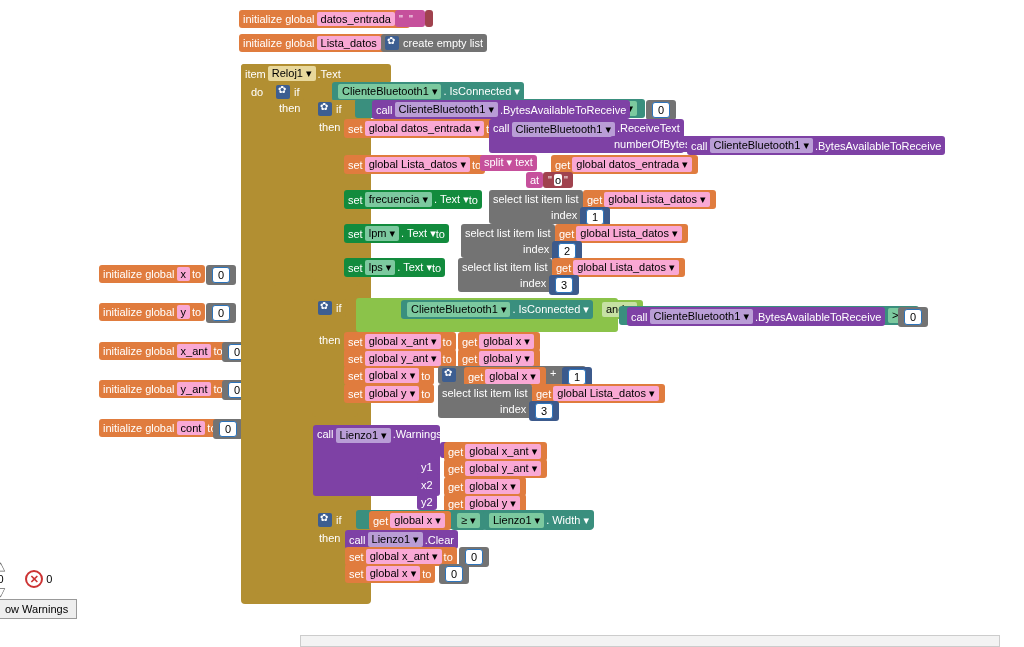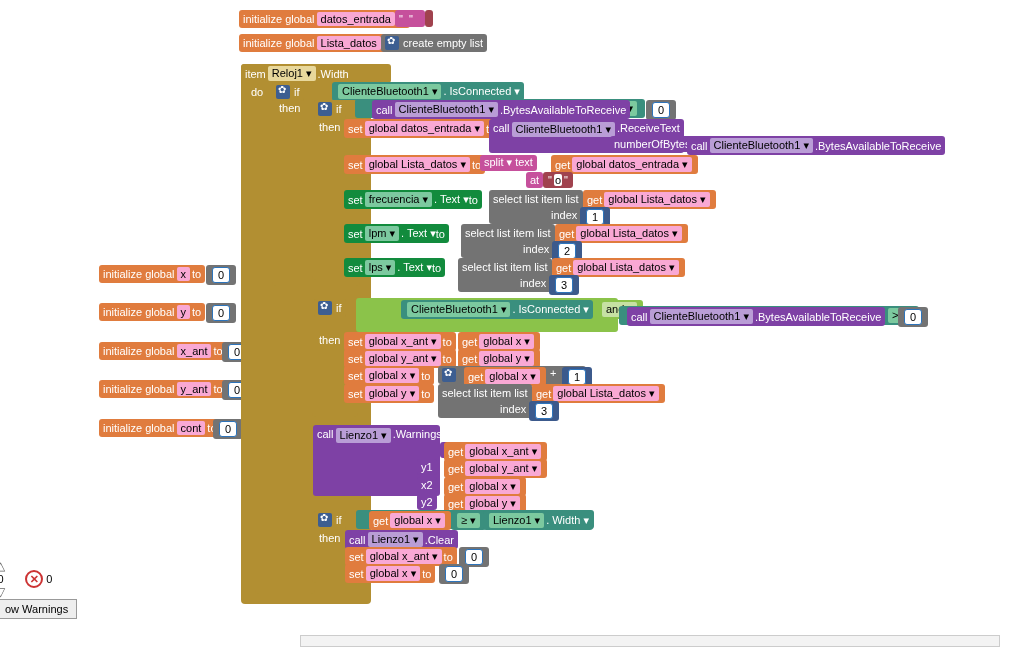--- a/index.html
+++ b/index.html
@@ -98,21 +98,21 @@
       <span>create empty list</span>
     </div>
 
 <div class="mustard-bg" style="left:241px;top:64px;width:130px;height:540px"></div>
 <div class="mustard-bg" style="left:255px;top:84px;width:60px;height:510px"></div>
 <div class="mustard-bg" style="left:272px;top:84px;width:88px;height:202px"></div>
 
 <div class="block b-mustard" style="left:241px;top:64px;width:150px">
       <span>item</span> 
       <span class="field" style="background:#e8d89c">Reloj1 ▾</span> 
-      <span>.Width</span>
+      <span>.Text</span>
     </div>
 <div class="block" style="left:247px;top:84px;color:#fff">
       <span>do</span>
     </div>
 
 <div class="block b-mustard" style="left:272px;top:83px">
       <span class="gear"></span>
       <span>if</span>
     </div>
 <div class="block b-teal" style="left:332px;top:82px">

